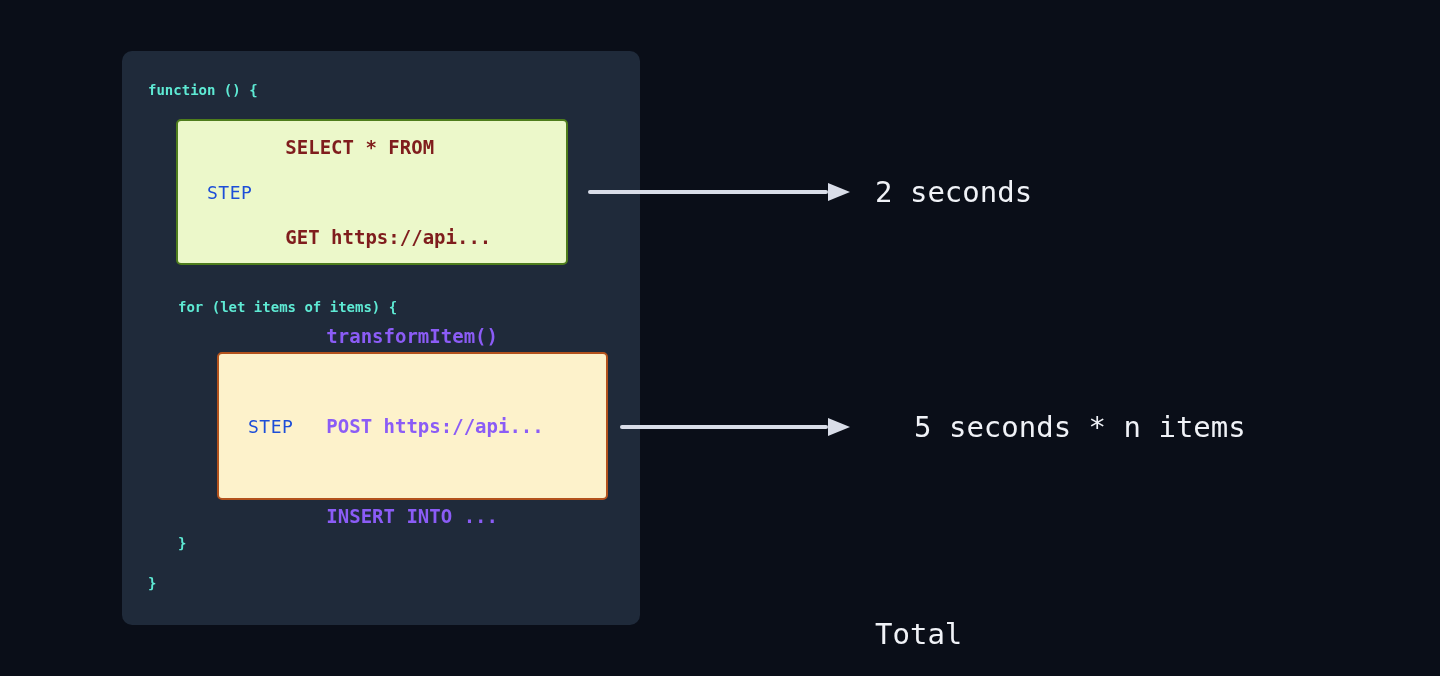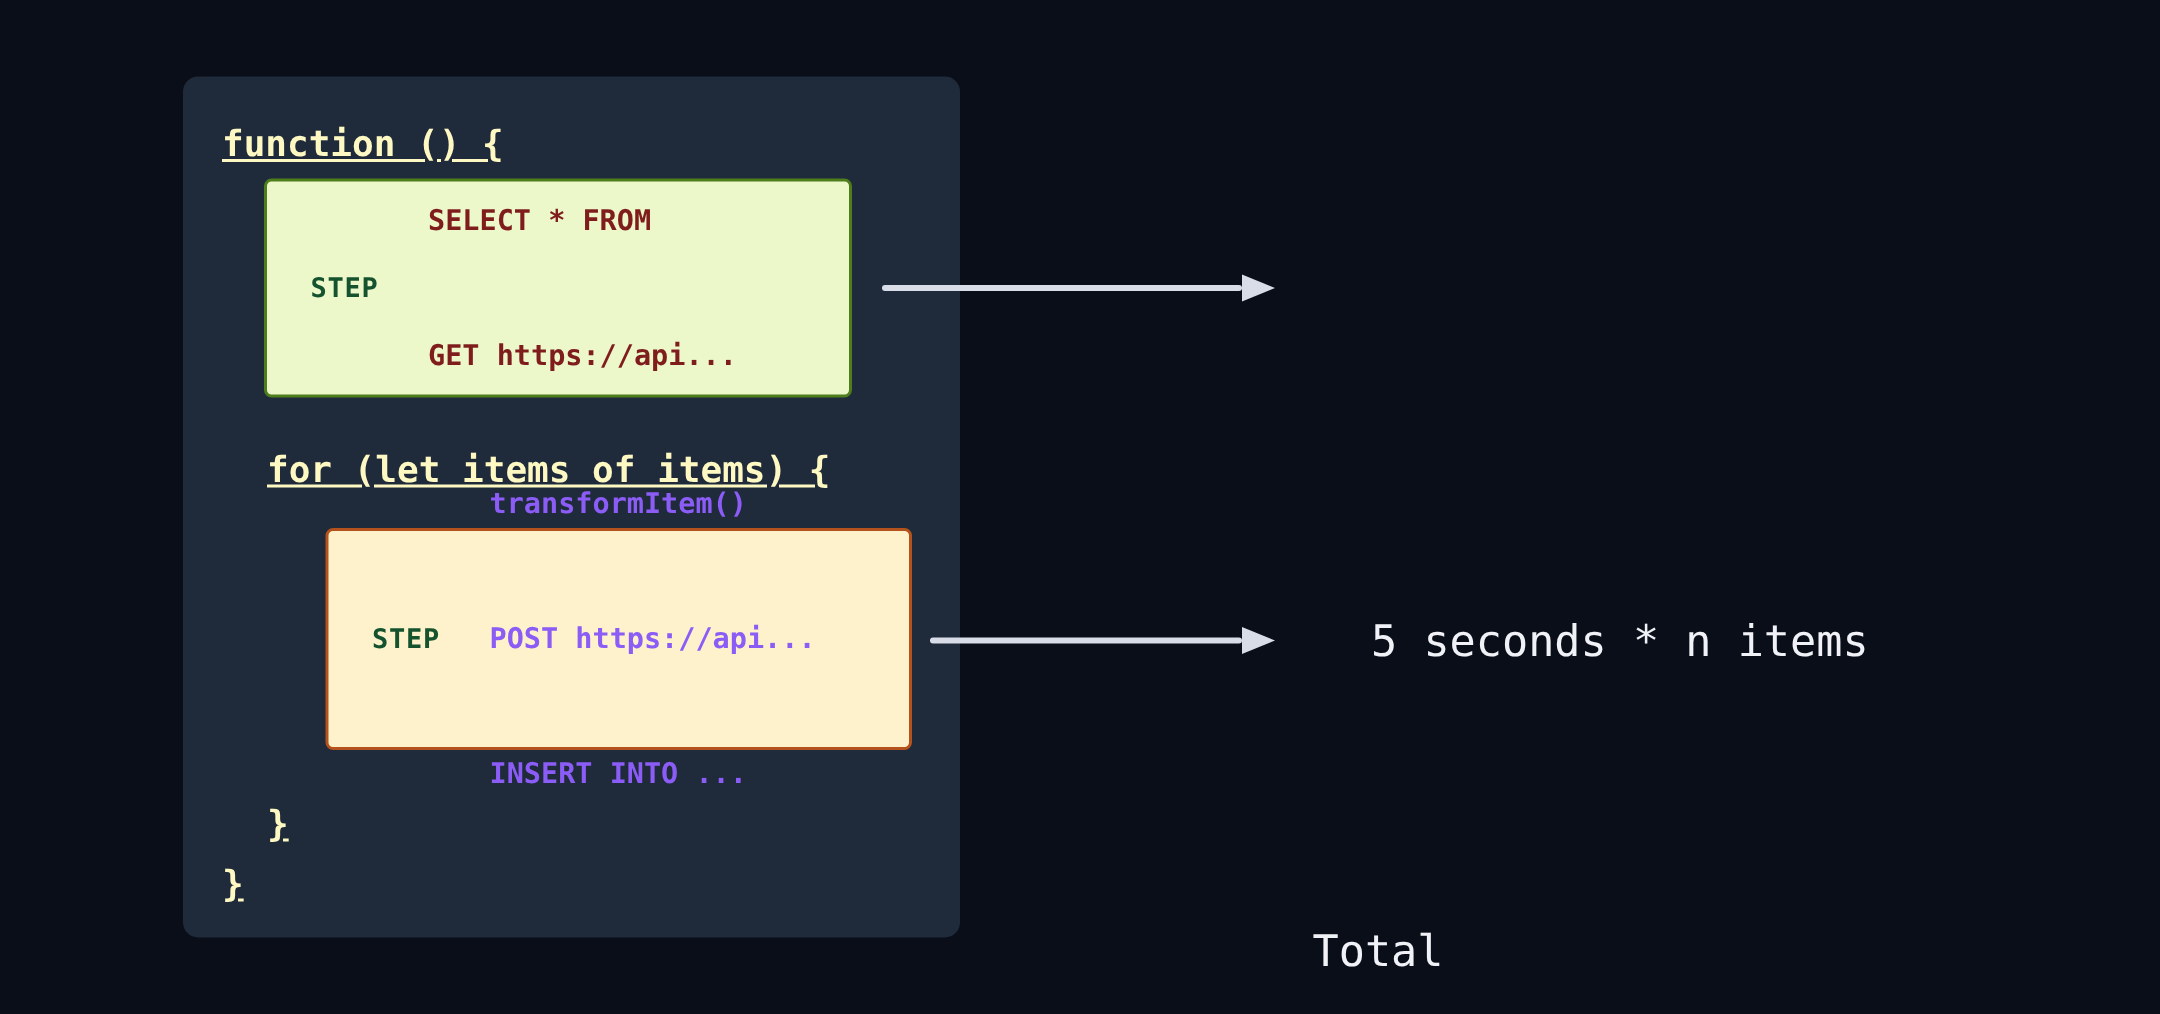--- a/index.html
+++ b/index.html
@@ -16,24 +16,23 @@
   .panel {
     position: absolute;
     left: 122px; top: 51px;
     width: 518px; height: 574px;
     background: #1f2a3a;
     border-radius: 10px;
   }
   .code-line {
     position: absolute;
     font-weight: bold;
-    font-size: 24px;
-    color: #fef9c3;
+    font-size: 14px;
+    color: #5eead4;
     white-space: pre;
-    text-decoration: underline;
   }
   .fn-open   { left: 26px;  top: 31px;  }
   .for-open  { left: 56px;  top: 248px; }
   .brace-for { left: 56px;  top: 484px; }
   .brace-fn  { left: 26px;  top: 524px; }
 
   
   .step-box {
     position: absolute;
     display: flex;
@@ -47,24 +46,24 @@
     background: #ecf8ca;
     border: 2px solid #4e7d1c;
   }
   .step-box.cream {
     left: 95px; top: 301px;
     width: 391px; height: 148px;
     background: #fdf2cb;
     border: 2px solid #b3521c;
   }
   .step-label {
-    font-weight: bold;
+    font-weight: normal;
     font-size: 18px;
     letter-spacing: 0.5px;
-    color: #14532d;
+    color: #1d4ed8;
     margin-right: 33px;
   }
   .step-lines { font-weight: bold; font-size: 19px; line-height: 30px; white-space: pre; }
   .step-box.green .step-lines { color: #7f1d1d; }
   .step-box.cream .step-lines { color: #8b5cf6; }
 
   
   .arrow { position: absolute; }
   .arrow-line {
     position: absolute;
@@ -141,20 +140,21 @@
   <div class="arrow arrow1">
     <div class="arrow-line"></div>
     <div class="arrow-head"></div>
   </div>
 
   <div class="arrow arrow2">
     <div class="arrow-line"></div>
     <div class="arrow-head"></div>
   </div>
 
+  <div class="annotation a1">2 seconds</div>
 
   <div class="annotation a2">5 seconds * n items</div>
 
   <div class="total">
     <div>Total</div>
     
   </div>
 
 </div>
 

